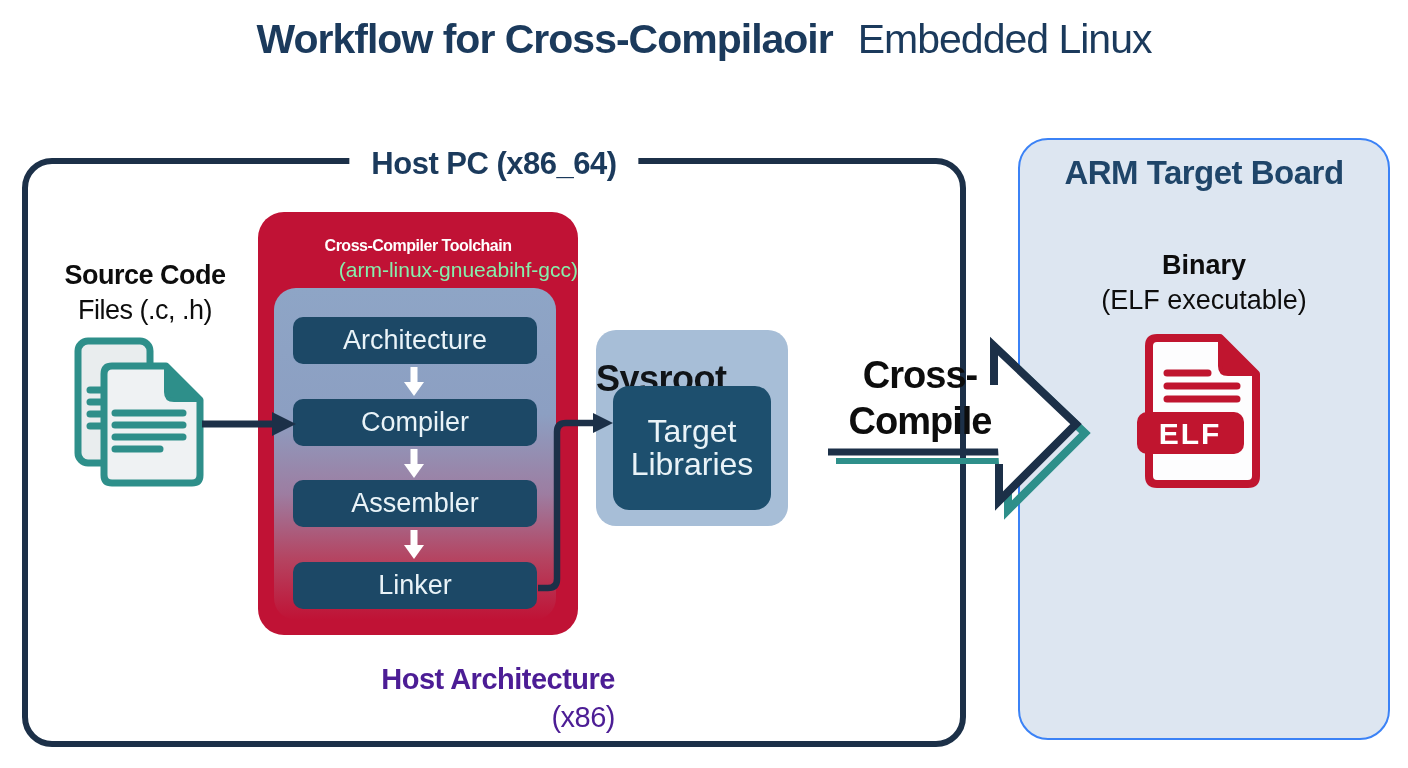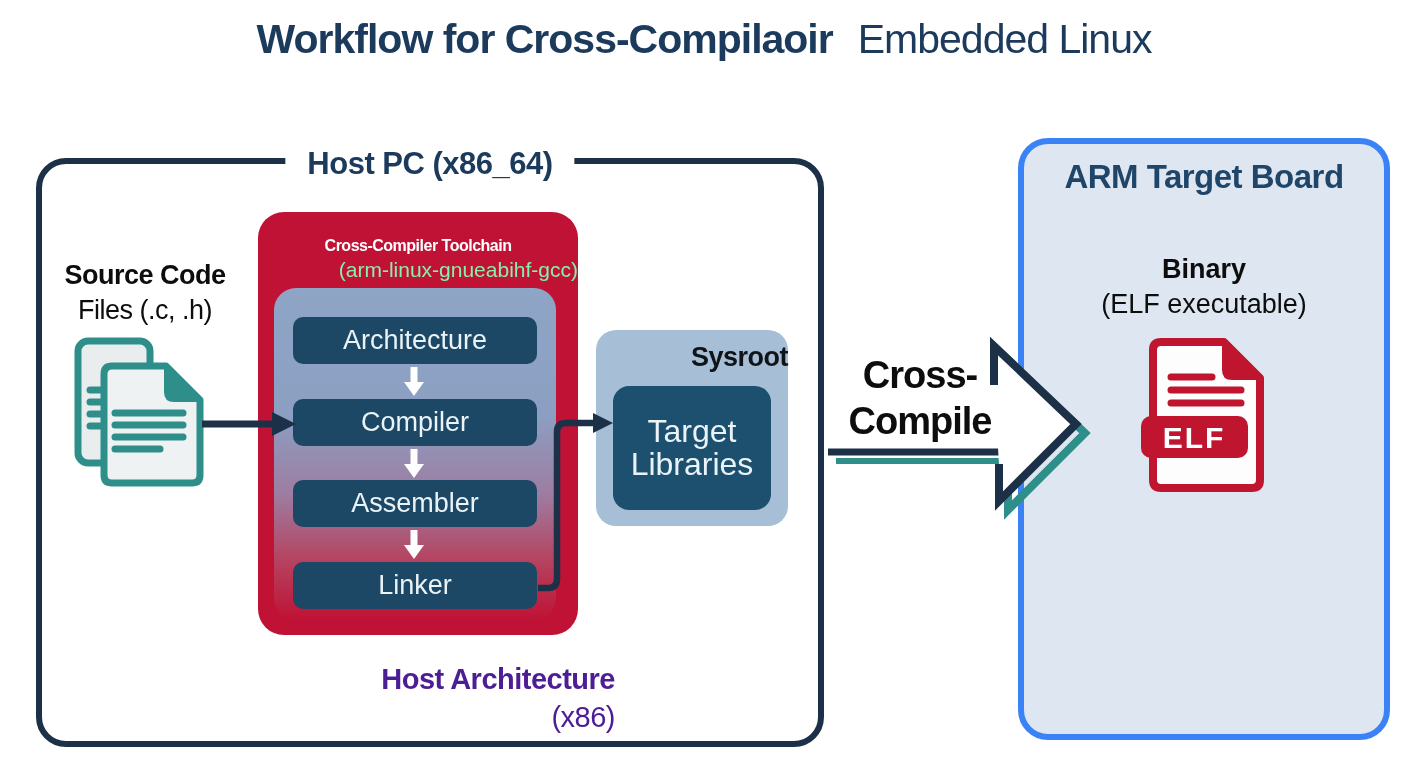--- a/index.html
+++ b/index.html
@@ -16,21 +16,21 @@
   .main-title {
     position: absolute; top: 16px; left: 0; width: 100%;
     text-align: center; font-size: 41px; color: #1b3a5c; letter-spacing: -1px;
     white-space: nowrap;
   }
   .main-title .em { font-weight: 700; margin-right: 25px; }
   .main-title .rest { font-weight: 400; }
 
   
   .host-box {
-    position: absolute; left: 36px; top: 158px; width: 788px; height: 589px;
+    position: absolute; left: 22px; top: 158px; width: 944px; height: 589px;
     border: 6px solid #1c3048; border-radius: 30px; background: #ffffff;
   }
   .host-label {
     position: absolute; top: -21px; left: 50%; transform: translateX(-50%);
     background: #ffffff; padding: 0 22px; line-height: 42px;
     font-size: 31px; font-weight: 700; color: #1b3a5c; white-space: nowrap;
     letter-spacing: -0.5px;
   }
 
   
@@ -67,21 +67,21 @@
   .stage.s1 { top: 111px; }
   .stage.s2 { top: 192px; }
   .stage.s3 { top: 274px; }
 
   
   .sysroot {
     position: absolute; left: 596px; top: 330px; width: 192px; height: 196px;
     background: #a7bed7; border-radius: 20px;
   }
   .sysroot-title {
-    text-align: right; margin-top: 12px; font-size: 27px; font-weight: 700;
+    text-align: left; margin-top: 28px; font-size: 36px; font-weight: 700;
     color: #101418; letter-spacing: -0.5px;
   }
   .target-libs {
     position: absolute; left: 17px; top: 56px; width: 158px; height: 124px;
     background: #1d4f6e; border-radius: 16px;
     color: #e9f3f8; font-size: 32px; line-height: 33px;
     display: flex; align-items: center; justify-content: center; text-align: center;
     padding: 0 18px;
   }
 
@@ -96,21 +96,21 @@
   
   .cross-label {
     position: absolute; left: 830px; top: 352px; width: 180px;
     text-align: center; font-size: 38px; font-weight: 700; color: #0d0d0d;
     line-height: 46px; letter-spacing: -1px;
   }
 
   
   .arm-board {
     position: absolute; left: 1018px; top: 138px; width: 372px; height: 602px;
-    background: #dde6f1; border: 6px solid #3b82f6; border-radius: 30px;
+    background: #dde6f1; border: 2px solid #3b82f6; border-radius: 30px;
   }
   .board-title {
     text-align: center; margin-top: 14px; font-size: 33px; font-weight: 700;
     color: #1f4569; letter-spacing: -0.5px;
   }
   .binary-label {
     position: absolute; top: 108px; left: 0; width: 100%;
     text-align: center; font-size: 27px; line-height: 35px; color: #0d0d0d;
   }
   .elf-svg { position: absolute; left: 116px; top: 192px; width: 128px; height: 158px; }

